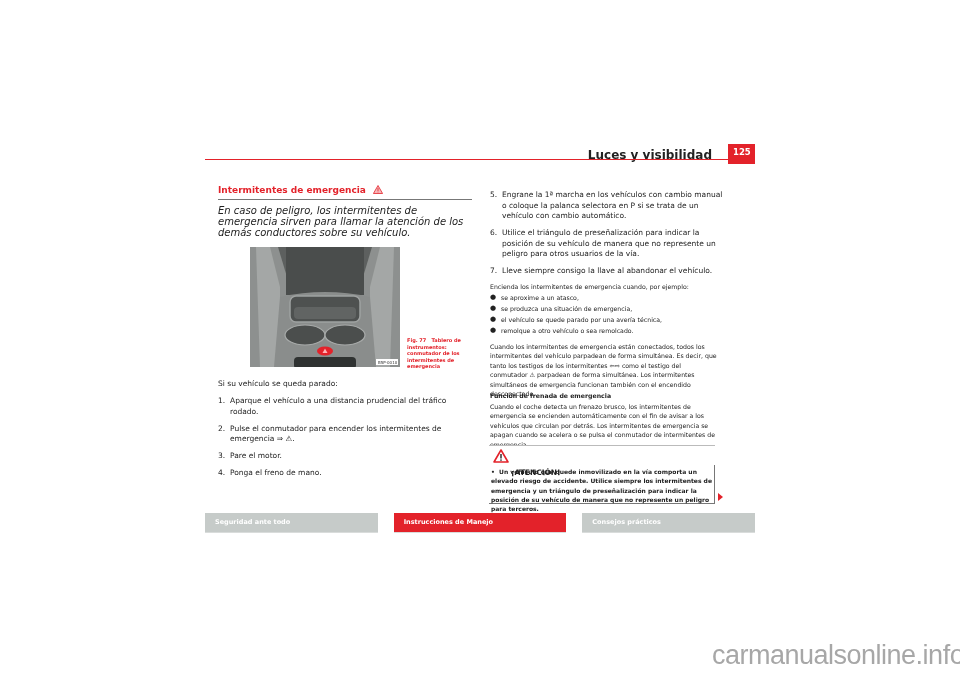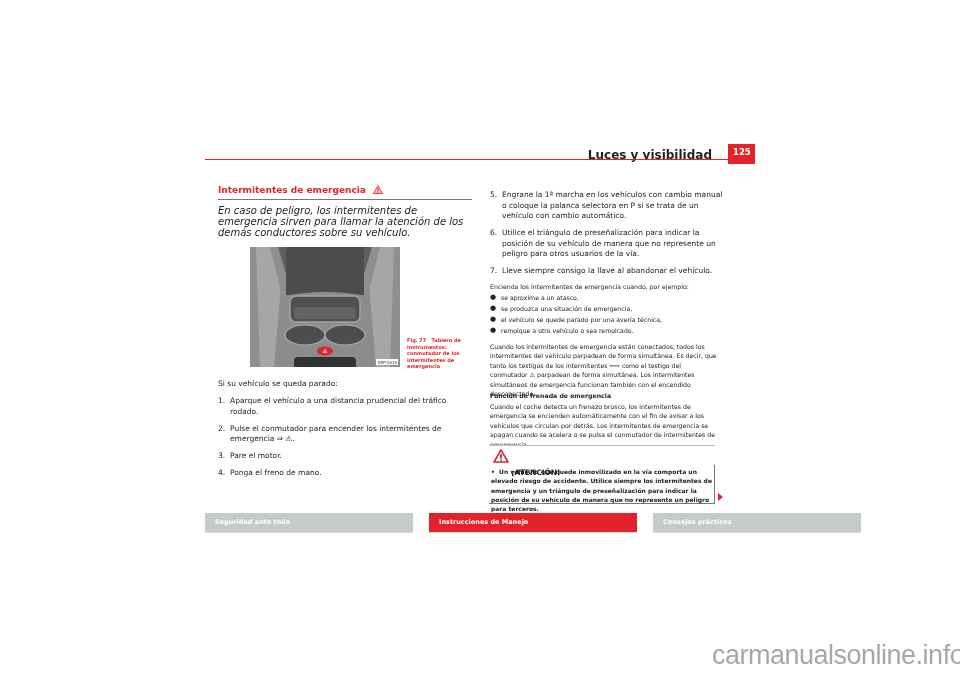--- a/index.html
+++ b/index.html
@@ -40,21 +40,21 @@
   .funcion-p { left:490px; top:402px; width:228px; }
 
   
   .warn { left:489px; top:445px; width:226px; height:59px; border:1px solid #777; border-left:none; border-top:none; box-sizing:border-box; background:#fff; }
   .warn-head { left:489px; top:445px; width:226px; height:20px; background:#fff; border-top:1px solid #bbb; box-sizing:border-box; }
   .warn-title { left:511px; top:452px; font-size:7.5px; font-weight:bold; color:#222;margin-top:16px; }
   .warn-body { left:491px; top:467px; width:222px; font-size:6px; font-weight:bold; line-height:9.3px; color:#222; }
   .next-arrow { left:718px; top:493px; width:0; height:0; border-top:4px solid transparent; border-bottom:4px solid transparent; border-left:5px solid #e3222a; }
 
   
-  .nav { left:205px; top:513px; width:656px; height:20px; display:flex; gap:16px; }
+  .nav { left:205px; top:513px; width:550px; height:20px; display:flex; gap:16px; }
   .nav-tab { flex:1; background:#c6cbc9; color:#fff; font-size:6.5px; font-weight:bold; padding:5px 0 0 10px; box-sizing:border-box; border-bottom:1px solid #d9dcdb; }
   .nav-tab.active { background:#e3222a; color:#fff; }
 
   .watermark { left:712px; top:640px; font-family:"Liberation Sans", sans-serif; font-size:27px; color:#a7a7a7; letter-spacing:-0.5px; }
 </style>
 </head>
 <body>
 
 <div class="abs hdr-title">Luces y visibilidad</div>
 <div class="abs hdr-page">125</div>

